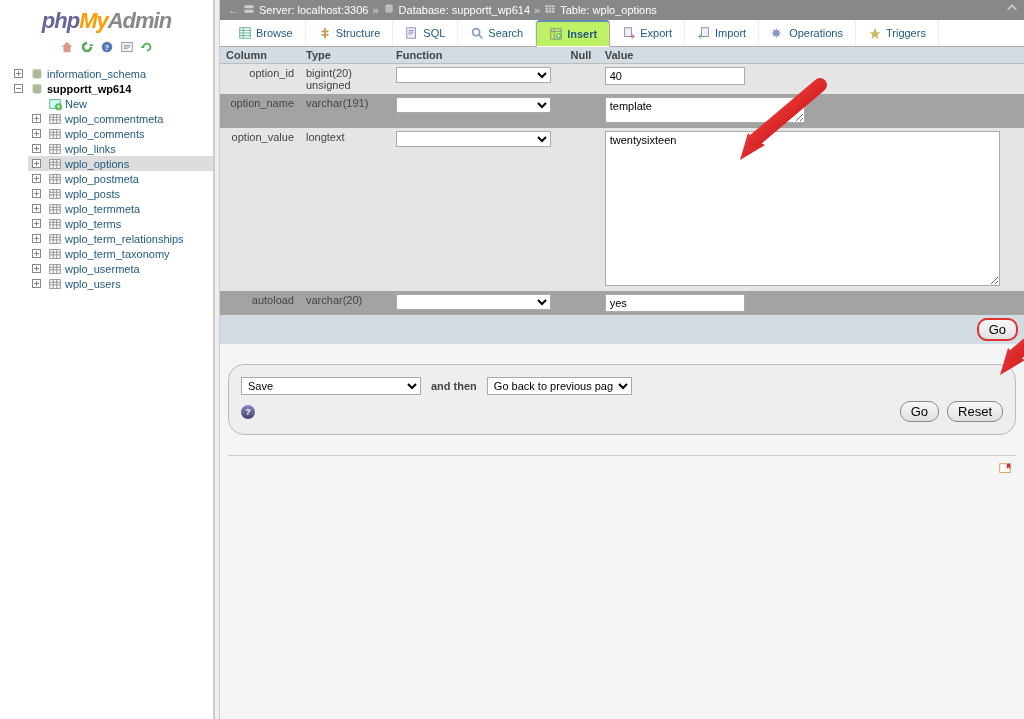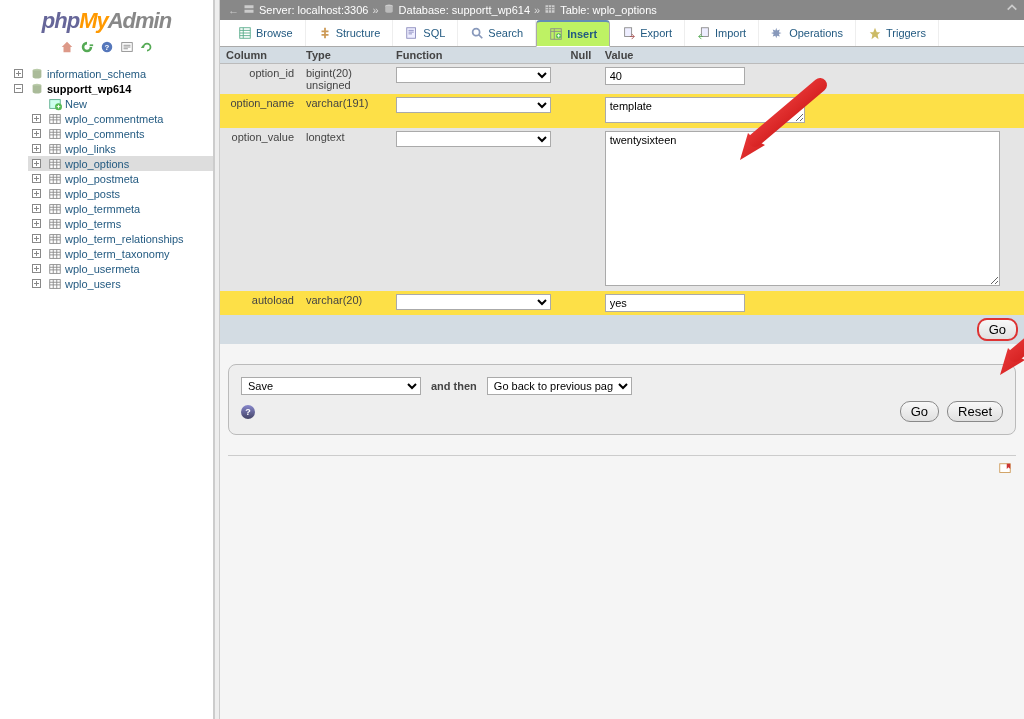--- a/index.html
+++ b/index.html
@@ -32,30 +32,30 @@
 .breadcrumb svg { width: 12px; height: 12px; }
 .bc-collapse { position: absolute; right: 6px; top: 2px; color: #ccc; }
 .tabs { background: #fff; border-bottom: 1px solid #aaa; display: flex; padding-left: 6px; }
 .tab { display: flex; align-items: center; gap: 4px; padding: 5px 12px; cursor: pointer; color: #235a81; font-size: 11px; border-right: 1px solid #eee; }
 .tab svg { width: 14px; height: 14px; }
 .tab.active { border: 1px solid #aaa; border-bottom: 1px solid #fff; margin-bottom: -1px; background: #bef264; color: #235a81; font-weight: bold; border-top: 2px solid #648cb5; border-radius: 4px 4px 0 0; }
 .form-table { width: 100%; border-collapse: collapse; margin: 0; }
 .form-table th { background: #d3dce3; text-align: left; padding: 2px 6px; font-weight: bold; border-bottom: 1px solid #bbb; font-size: 11px; }
 .form-table td { padding: 3px 6px; vertical-align: top; }
 .form-table tr.odd td { background: #e5e5e5; }
-.form-table tr.even td { background: #fde047; }
+.form-table tr.even td { background: #a3a3a3; }
 .form-table .col-column { text-align: right; width: 80px; }
 .form-table .col-type { width: 90px; }
 .form-table select { width: 155px; font-size: 11px; border: 1px solid #aaa; background: #fff; }
 .form-table input[type=text] { border: 1px solid #aaa; padding: 2px 4px; font-size: 11px; }
 .form-table textarea { border: 1px solid #aaa; padding: 2px 4px; font-size: 11px; font-family: sans-serif; resize: both; }
 .go-row { background: #d3dce3; padding: 6px; text-align: right; }
 .btn { background: linear-gradient(#f8f8f8, #e0e0e0); border: 1px solid #888; border-radius: 10px; padding: 2px 10px; cursor: pointer; font-size: 13px; }
 .btn.highl { border: 2px solid #d33; }
-.after-box { border: 1px solid #bbb; margin: 20px 8px; padding: 12px; background: #eee; border-radius: 8px; }
+.after-box { border: 1px solid #bbb; margin: 20px 8px; padding: 12px; background: #eee; border-radius: 16px; }
 .after-box select { font-size: 11px; border: 1px solid #aaa; background: #fff; padding: 1px 2px; }
 .after-box .row1 { display: flex; align-items: center; gap: 10px; }
 .after-box .row2 { display: flex; align-items: center; gap: 8px; justify-content: flex-end; margin-top: 6px; }
 .hr { border-top: 1px solid #ccc; margin: 6px 8px; }
 .bookmark { text-align: right; padding-right: 12px; }
 .bookmark svg { width: 14px; height: 14px; }
 .arrow { position: absolute; z-index: 100; pointer-events: none; }
 .scroll-gutter { flex-shrink: 0; width: 6px; background: #eee; border-left: 1px solid #ccc; border-right: 1px solid #ccc; }
 .help-ic { display:inline-flex; width:14px; height:14px; border-radius:50%; background: linear-gradient(#88c,#446); color:#fff; align-items:center; justify-content:center; font-size:9px; font-weight:bold; }
 </style>

